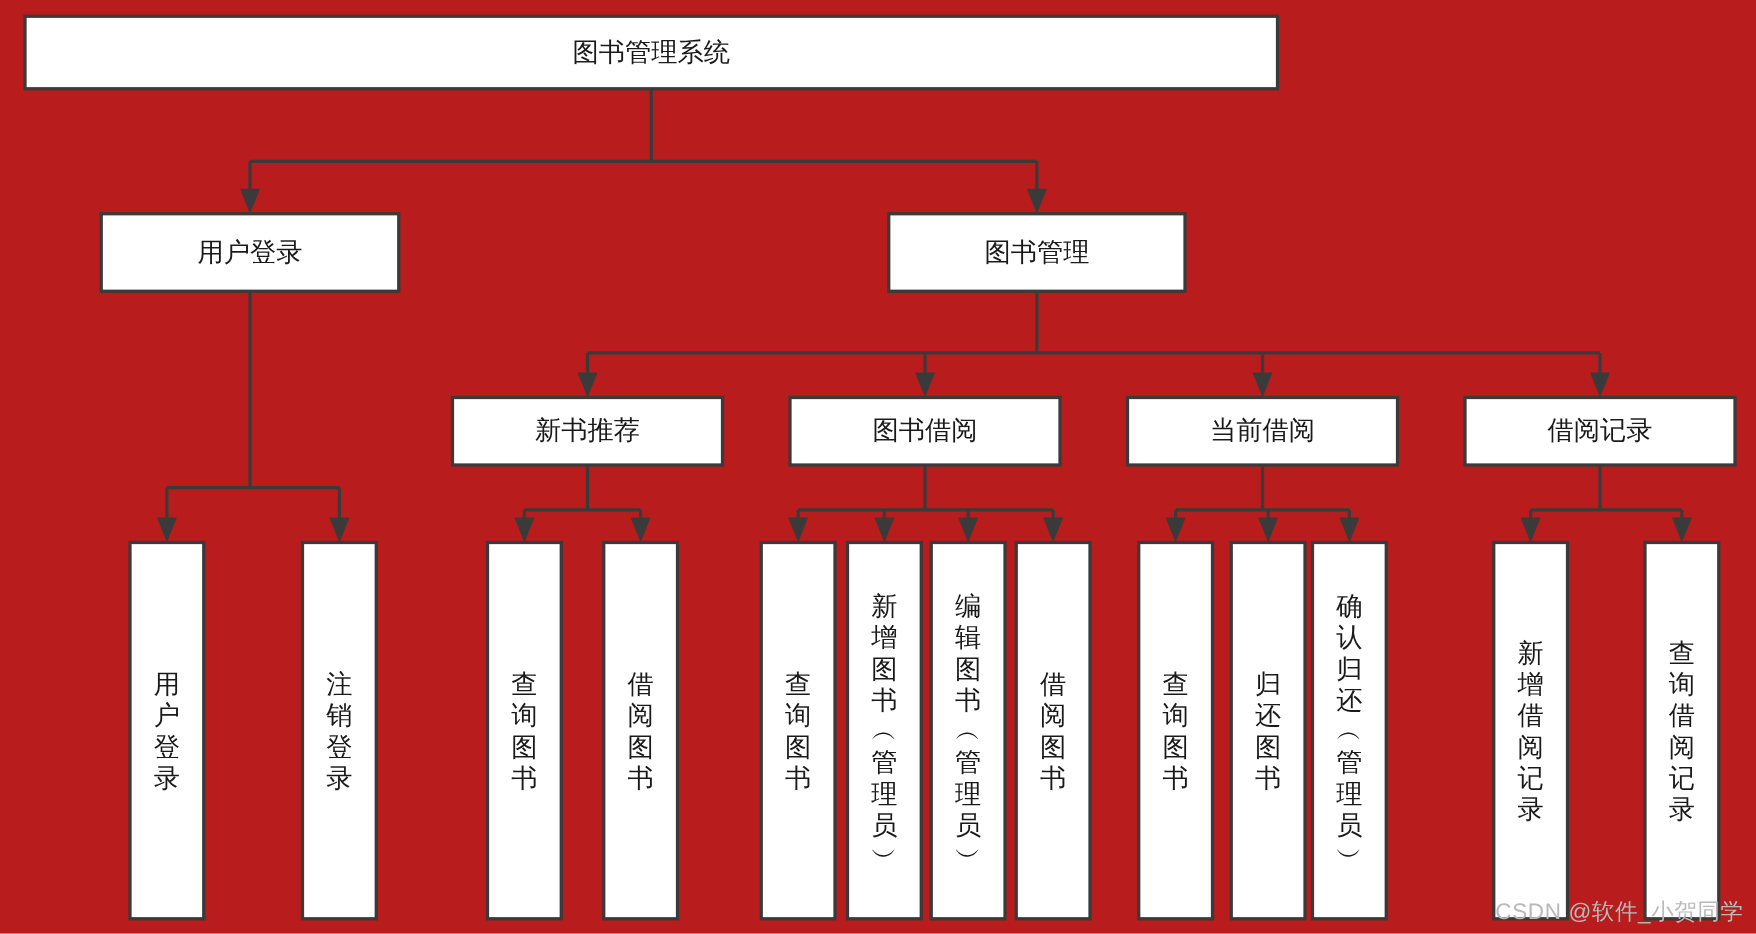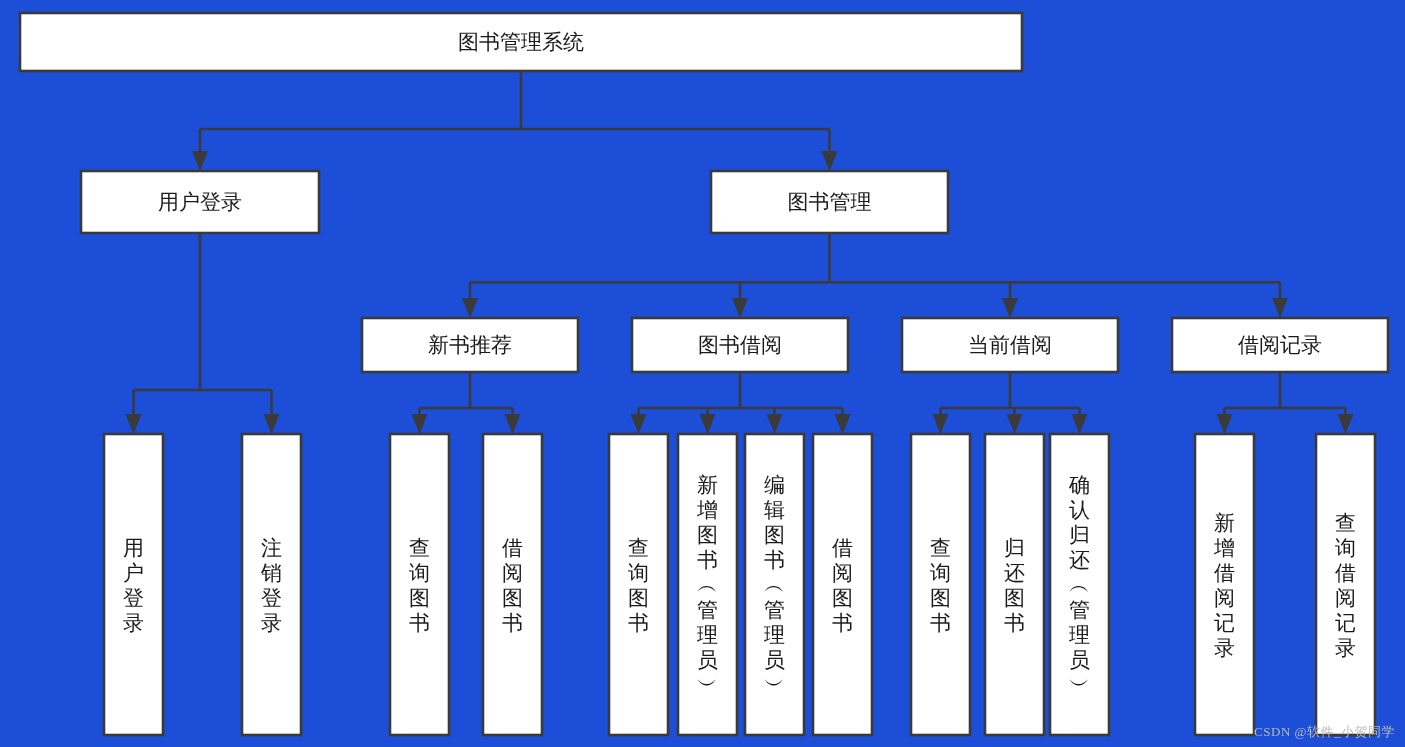--- a/index.html
+++ b/index.html
@@ -8,21 +8,21 @@
     padding: 0;
     background: #ffffff;
   }
   body {
     font-family: "Liberation Sans", "DejaVu Sans", sans-serif;
   }
   #diagram-root {
     position: relative;
     width: 1405px;
     height: 747px;
-    background: #1d4ed8;
+    background: #b91c1c;
     overflow: hidden;
   }
   svg#tree-svg {
     position: absolute;
     left: 0;
     top: 0;
     width: 1405px;
     height: 747px;
     display: block;
   }
@@ -51,22 +51,22 @@
   .node-label-v {
     font-family: "Liberation Sans", "DejaVu Sans", sans-serif;
     font-size: 21px;
     fill: #1a1a1a;
     text-anchor: middle;
   }
   .watermark {
     position: absolute;
     right: 10px;
     bottom: 6px;
-    font-family: Liberation Serif, serif;
-    font-size: 13px;
+    font-family: Liberation Sans, sans-serif;
+    font-size: 18px;
     color: #b9b9b9;
     letter-spacing: 0.5px;
     white-space: nowrap;
     user-select: none;
   }
 </style>
 </head>
 <body>
 
 <div id="diagram-root">

